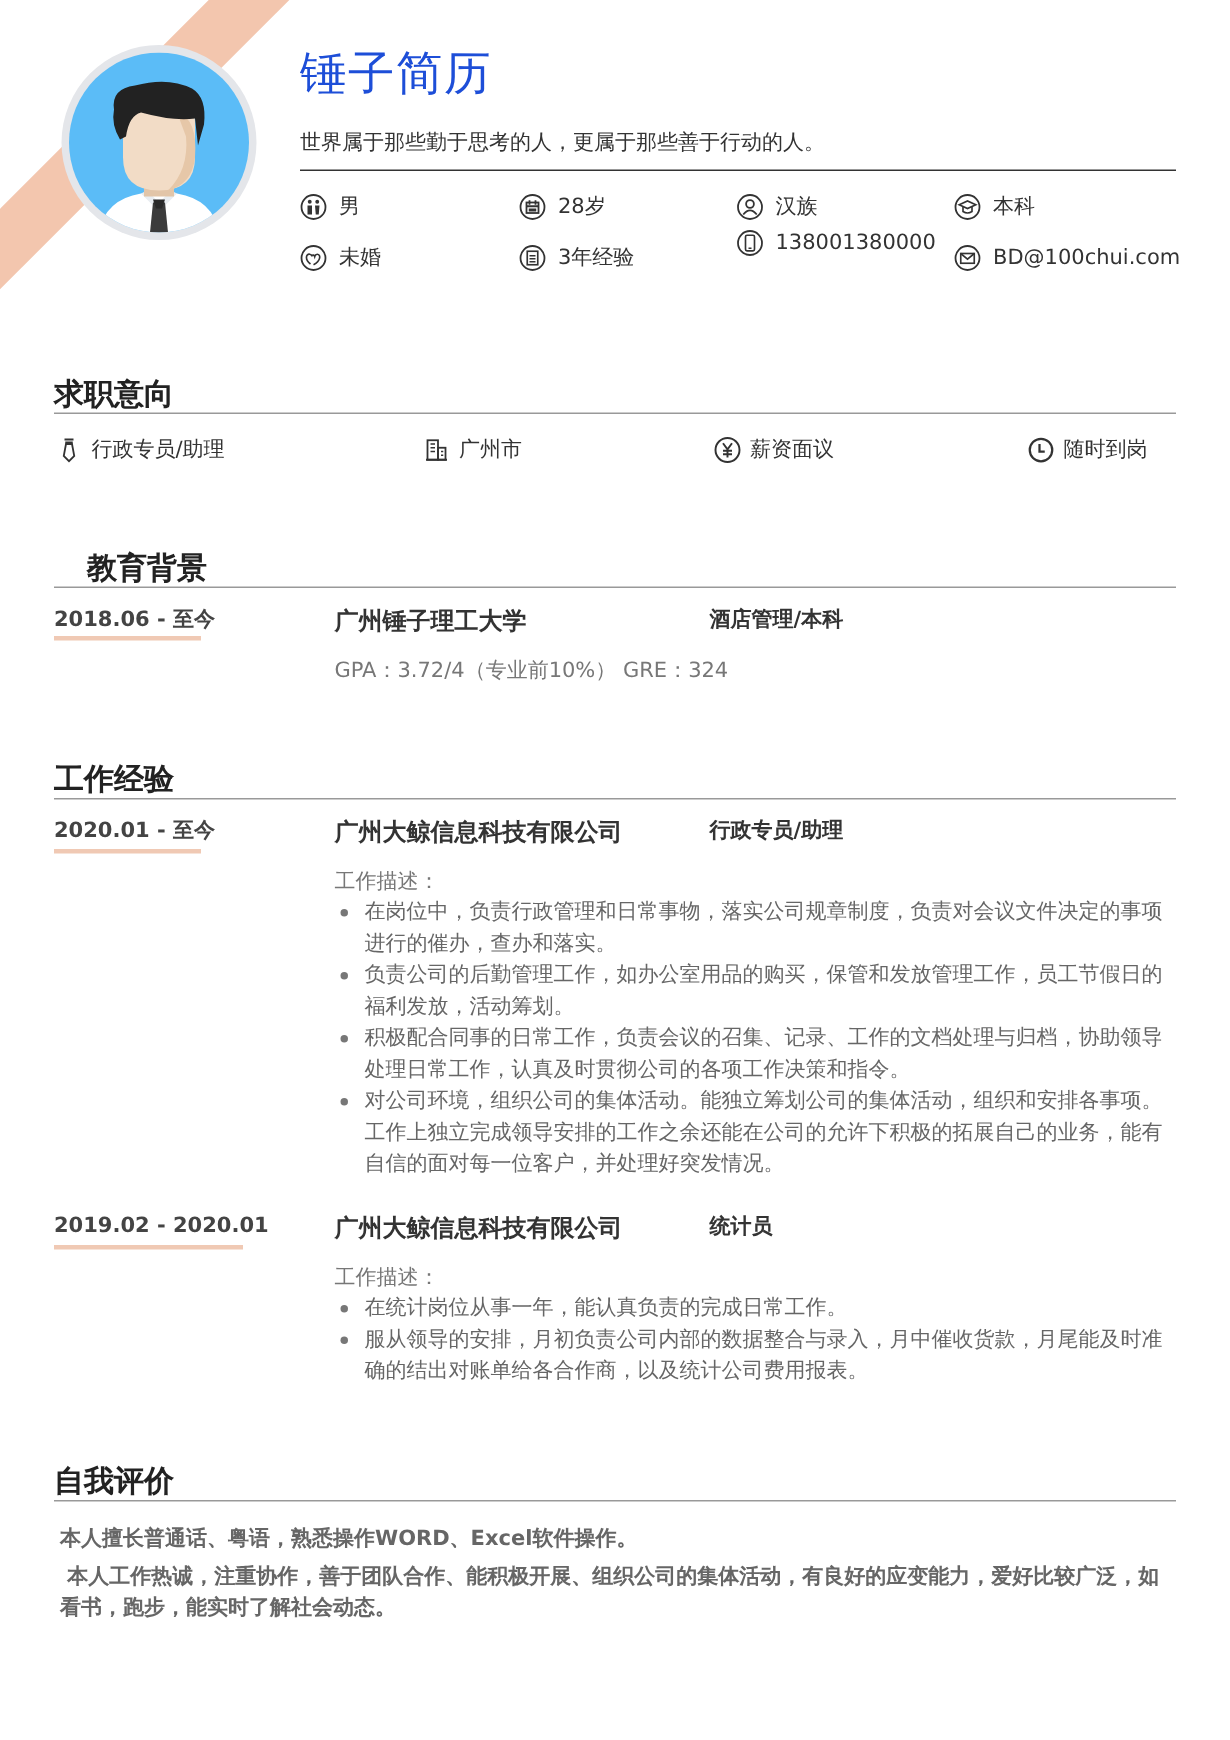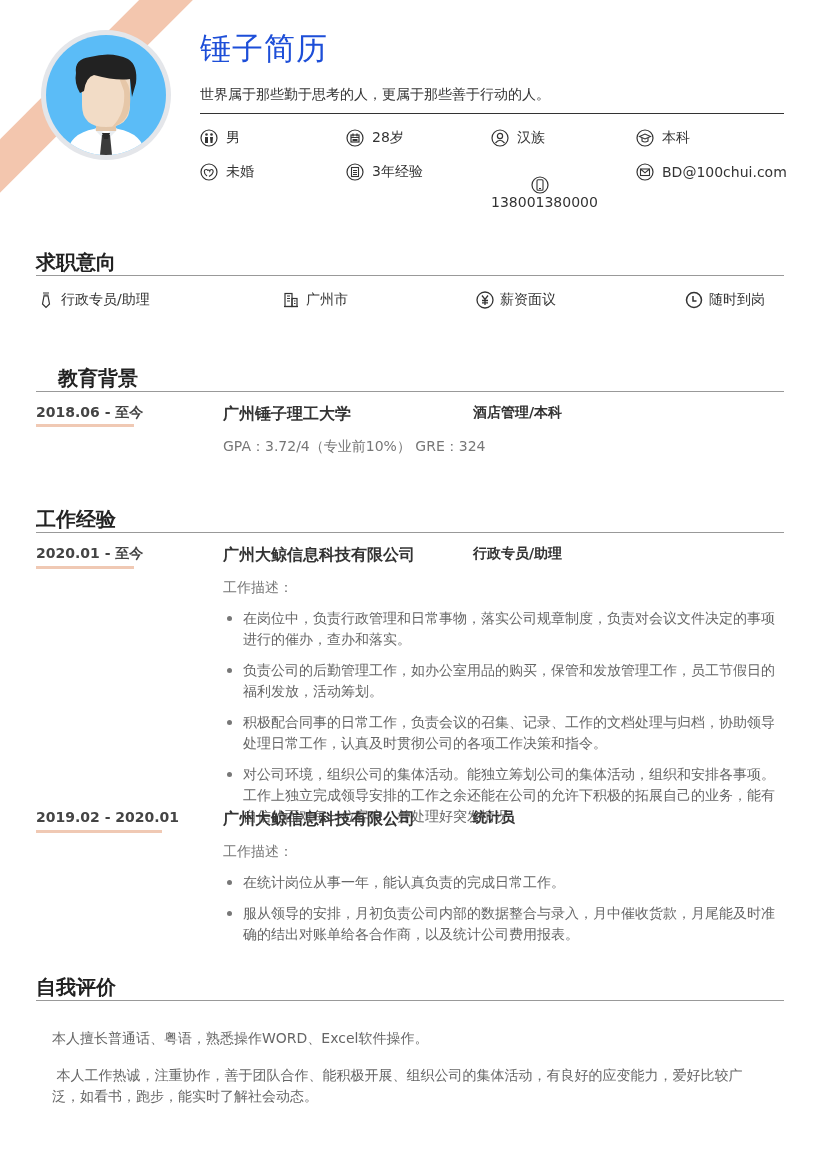--- a/index.html
+++ b/index.html
@@ -25,25 +25,25 @@
   .intent .ic { width: 18px; height: 18px; margin-right: 6px; }
   .intent .ic svg { width: 18px; height: 18px; display: block; }
 
   .date { position: absolute; left: 36px; font-size: 14px; font-weight: bold; color: #444; }
   .date-bar { position: absolute; left: 36px; height: 3px; background: #f0c9b4; }
   .org { position: absolute; left: 223px; font-size: 16px; font-weight: bold; color: #333; }
   .role { position: absolute; left: 473px; font-size: 14px; font-weight: bold; color: #333; }
   .plain { position: absolute; left: 223px; font-size: 14px; color: #777; }
 
   .bullets { position: absolute; left: 223px; width: 560px; font-size: 14px; color: #666; line-height: 21px; list-style: none; }
-  .bullets li { position: relative; padding-left: 20px; margin-top: 10px; }
+  .bullets li { position: relative; padding-left: 20px; }
   .bullets li::before { content: ""; position: absolute; left: 4px; top: 8px; width: 5px; height: 5px; border-radius: 50%; background: #777; }
 
   .eval { position: absolute; left: 36px; top: 1012px; width: 750px; font-size: 14px; color: #666; line-height: 21px; }
-  .eval p { margin: 16px; }
+  .eval p { margin: 4px; font-weight: bold; }
 </style>
 </head>
 <body>
 
 <div class="stripe"></div>
 
 <div class="avatar">
   <svg viewBox="0 0 120 120">
     <rect width="120" height="120" fill="#5bbcf7"></rect>
     <path d="M20 120 Q24 98 48 94 L72 94 Q96 98 100 120 Z" fill="#ffffff"></path>
@@ -117,21 +117,21 @@
 <div class="info" style="left:346px; top:162px;">
   <span class="ic">
     <svg viewBox="0 0 18 18">
         <circle cx="9" cy="9" r="8" fill="none" stroke="#333" stroke-width="1.2"></circle>
         <rect x="5.5" y="4.5" width="7" height="9" fill="none" stroke="#333" stroke-width="1.1"></rect>
         <path d="M7 7.5h4M7 9.5h4M7 11.5h4" stroke="#333" stroke-width="1"></path>
       </svg>
   </span>
   <span>3年经验</span>
 </div>
-<div class="info" style="left:491px; top:176px;flex-direction:column;">
+<div class="info" style="left:491px; top:152px;">
   <span class="ic">
     <svg viewBox="0 0 18 18">
         <circle cx="9" cy="9" r="8" fill="none" stroke="#333" stroke-width="1.2"></circle>
         <rect x="6" y="3.8" width="6" height="10.4" rx="1" fill="none" stroke="#333" stroke-width="1.1"></rect>
         <path d="M8 12.5h2" stroke="#333" stroke-width="1"></path>
       </svg>
   </span>
   <span>138001380000</span>
 </div>
 <div class="info" style="left:636px; top:162px;">

